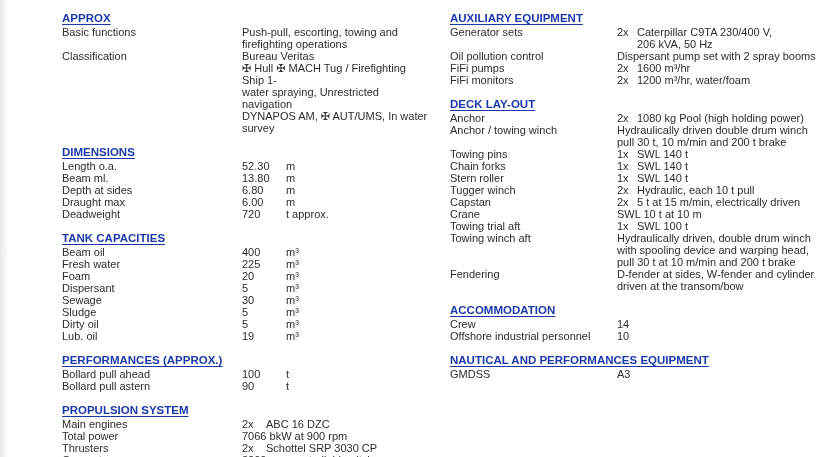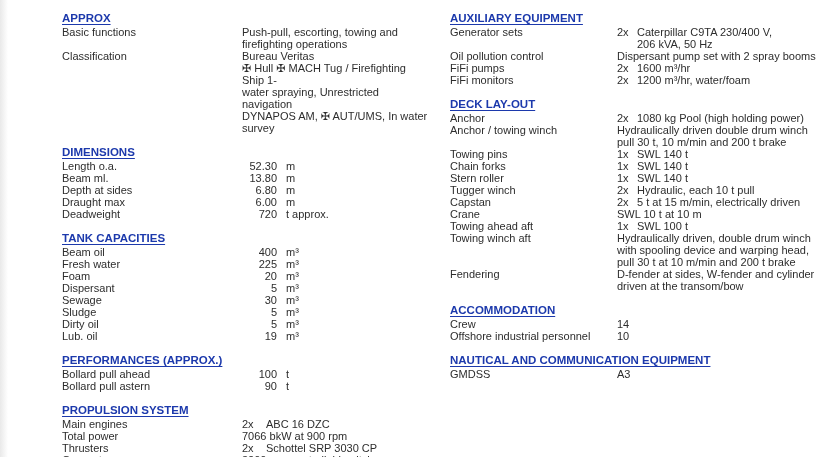--- a/index.html
+++ b/index.html
@@ -27,21 +27,21 @@
     font-size: 11.5px;
     font-weight: bold;
     color: #1c39ac;
     line-height: 12px;
     text-decoration: underline;
     text-underline-offset: 2px;
   }
   .row { display: flex; align-items: flex-start; }
   .lbl { flex: none; width: 180px; }
   .col-right .lbl { width: 167px; }
-  .num { flex: none; width: 35px; text-align: right; }
+  .num { flex: none; width: 35px; text-align: left; }
   .unit { flex: none; margin-left: 9px; white-space: nowrap; }
   .qty { flex: none; width: 24px; }
   .col-right .qty { width: 20px; }
   .txt { white-space: pre-line; }
 </style>
 </head>
 <body>
 
 <div class="page">
   <div class="edge-shade"></div>
@@ -237,21 +237,21 @@
       <div class="row">
         <span class="lbl">Capstan</span>
         <span class="qty">2x</span>
         <span class="txt">5 t at 15 m/min, electrically driven</span>
       </div>
       <div class="row">
         <span class="lbl">Crane</span>
         <span class="txt">SWL 10 t at 10 m</span>
       </div>
       <div class="row">
-        <span class="lbl">Towing ahead aft</span>
+        <span class="lbl">Towing trial aft</span>
         <span class="qty">1x</span>
         <span class="txt">SWL 100 t</span>
       </div>
       <div class="row">
         <span class="lbl">Towing winch aft</span>
         <span class="txt">Hydraulically driven, double drum winch
 with spooling device and warping head,
 pull 30 t at 10 m/min and 200 t brake</span>
       </div>
       <div class="row">
@@ -267,21 +267,21 @@
         <span class="lbl">Crew</span>
         <span class="txt">14</span>
       </div>
       <div class="row">
         <span class="lbl">Offshore industrial personnel</span>
         <span class="txt">10</span>
       </div>
     </div>
 
     <div class="section">
-      <h2 class="hdr">NAUTICAL AND COMMUNICATION EQUIPMENT</h2>
+      <h2 class="hdr">NAUTICAL AND PERFORMANCES EQUIPMENT</h2>
       <div class="row">
         <span class="lbl">GMDSS</span>
         <span class="txt">A3</span>
       </div>
     </div>
 
   </div>
 </div>
 
 </body></html>

